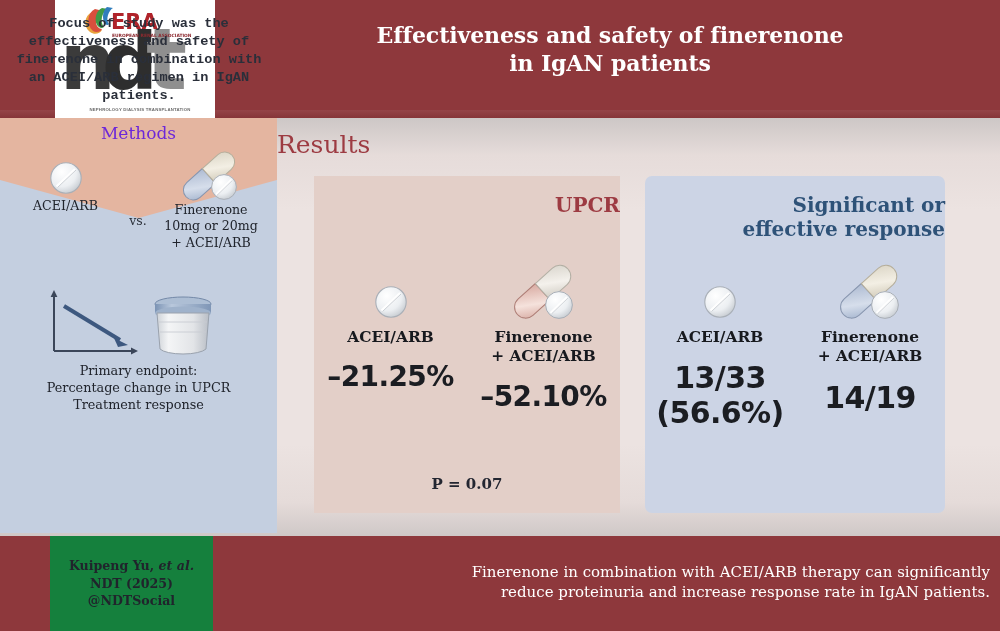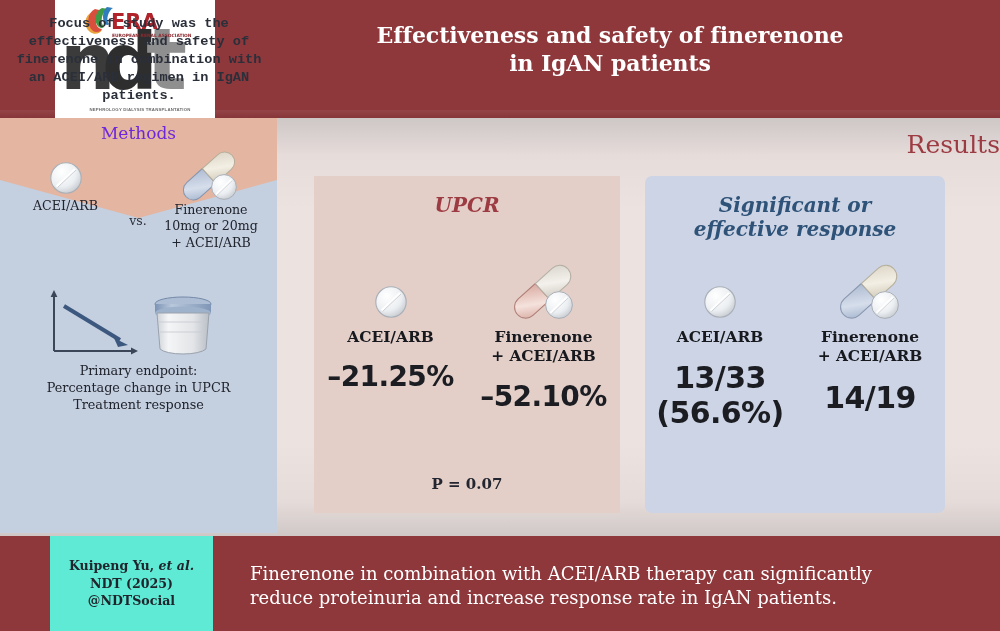--- a/index.html
+++ b/index.html
@@ -40,51 +40,51 @@
   .m-vs{position:absolute;left:113px;top:213px;width:50px;text-align:center;
     font-size:12.5px;color:#2b3039;font-family:"DejaVu Serif",serif;}
   .m-right{position:absolute;left:155px;top:150px;width:112px;text-align:center;}
   .drug-label{font-size:12.6px;color:#20242c;line-height:1.3;font-family:"DejaVu Serif",serif;}
   .icon-wrap{display:flex;align-items:center;justify-content:center;}
   .endpoint-icons{position:absolute;left:40px;top:288px;width:200px;height:72px;}
   .side-endpoint{position:absolute;left:6px;top:362px;width:265px;text-align:center;
     font-size:12.8px;color:#20242c;line-height:1.34;font-family:"DejaVu Serif",serif;}
 
   
-  .results-h{position:absolute;left:277px;top:130px;width:723px;text-align:right;
+  .results-h{position:absolute;left:277px;top:130px;width:723px;text-align:left;
     font-size:25px;color:#9d3b42;font-family:"DejaVu Serif",serif;}
 
   .panel{position:absolute;top:176px;height:337px;}
   .panel-upcr{left:314px;width:306px;background:#e3cfc8;}
   .panel-resp{left:645px;width:300px;background:#ccd4e5;border-radius:7px;}
-  .panel-title{position:absolute;left:0;top:17px;width:100%;text-align:center;
-    font-size:20px;font-weight:bold;line-height:1.2;font-family:"DejaVu Serif",serif;font-style:italic;}
+  .panel-title{position:absolute;left:0;top:17px;width:100%;text-align:right;
+    font-size:20px;font-weight:bold;line-height:1.2;font-family:"DejaVu Serif",serif;}
   .pt-upcr{color:#9d3b42;}
   .pt-resp{color:#2e5278;}
 
   .col{position:absolute;top:84px;width:50%;}
   .col-l{left:0;} .col-r{left:50%;}
   .col-ico{height:62px;display:flex;align-items:flex-end;justify-content:center;}
   .col-lab{margin-top:6px;text-align:center;font-size:15.4px;font-weight:bold;
     color:#17191e;line-height:1.25;font-family:"DejaVu Serif",serif;}
   .col-val{margin-top:14px;text-align:center;font-size:28px;font-weight:bold;
     color:#1b1d22;line-height:1.16;font-family:"DejaVu Sans",sans-serif;letter-spacing:-.6px;}
   .col-val.wide{font-size:30px;}
   .pval{position:absolute;left:0;bottom:20px;width:100%;text-align:center;
     font-size:15px;font-weight:bold;color:#232631;font-family:"DejaVu Serif",serif;}
 
   
   .footer{position:absolute;left:0;top:536px;width:1000px;height:95px;background:#8e383c;}
-  .cite-box{position:absolute;left:50px;top:536px;width:163px;height:95px;background:#5eead4;
+  .cite-box{position:absolute;left:50px;top:536px;width:163px;height:95px;background:#15803d;
     display:flex;align-items:center;justify-content:center;}
   .cite{text-align:center;font-size:12.6px;font-weight:bold;color:#20242c;line-height:1.42;
     font-family:"DejaVu Serif",serif;}
   .cite em{font-style:italic;}
-  .conclusion{position:absolute;left:250px;top:562px;width:740px;text-align:left;
-    color:#ffffff;font-size:18px;line-height:1.36;font-family:"DejaVu Serif",serif;}
+  .conclusion{position:absolute;left:250px;top:562px;width:740px;text-align:right;
+    color:#ffffff;font-size:15px;line-height:1.36;font-family:"DejaVu Serif",serif;}
 </style>
 </head>
 <body>
 
 <div id="poster">
 
   <div class="header">
     <div class="header-sheen"></div>
   </div>
 

